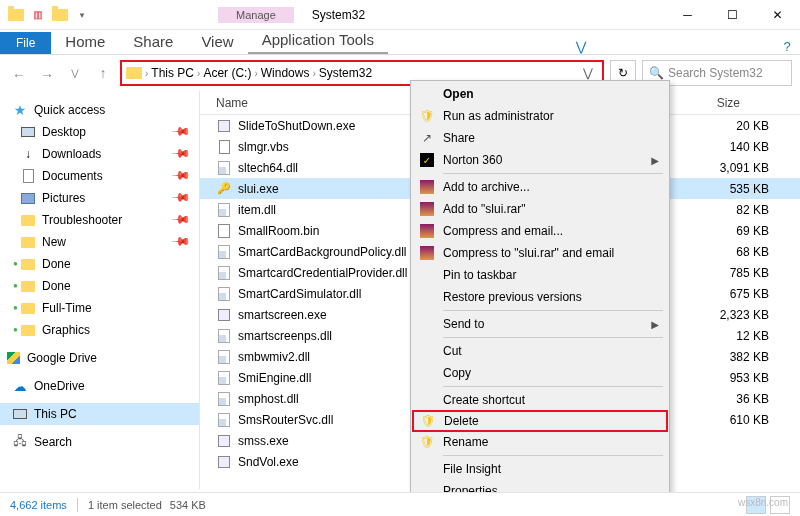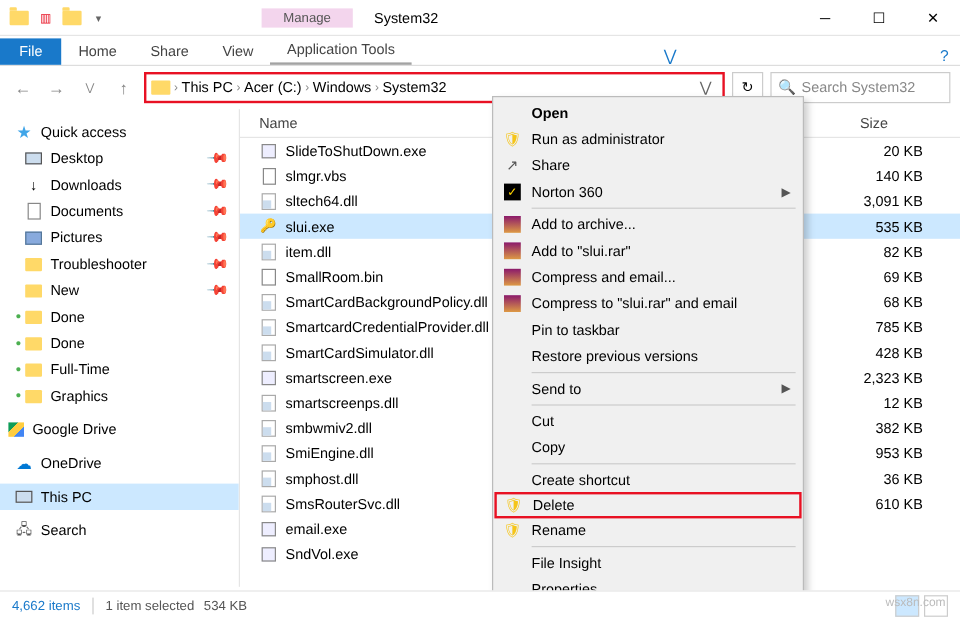--- a/index.html
+++ b/index.html
@@ -12,21 +12,21 @@
     .folder-ic { width: 16px; height: 12px; background: #ffd968; border-radius: 1px; position: relative; }
     .folder-ic::before { content: ''; position: absolute; top: -3px; left: 0; width: 6px; height: 3px; background: #ffd968; border-radius: 1px 1px 0 0; }
     .ribbon-tab-group { background: #f3d5ed; padding: 2px 18px; text-align: center; font-size: 11px; color: #555; margin-left: auto; margin-right: 10px; }
     .title-text { font-size: 12px; color: #000; flex: 0 0 auto; margin-right: auto; padding-left: 8px; }
     .win-controls { display: flex; margin-left: auto; }
     .win-btn { width: 45px; height: 30px; display: flex; align-items: center; justify-content: center; font-size: 12px; color: #000; }
     
     
     .ribbon { height: 25px; display: flex; align-items: flex-end; border-bottom: 1px solid #ddd; position: relative; }
     .file-tab { background: #1979ca; color: #fff; padding: 4px 16px; font-size: 12px; display: flex; align-items: center; }
-    .tab { padding: 4px 14px; font-size: 12px; color: #444; display: flex; align-items: center; }
+    .tab { padding: 4px 14px; font-size: 15px; color: #444; display: flex; align-items: center; }
     .app-tools-tab { border-bottom: 2px solid #a3a3a3; }
     .help-icon { margin-left: auto; width: 26px; display: flex; align-items: center; justify-content: center; color: #1979ca; font-size: 13px; }
     
     
     .addr-row { height: 36px; display: flex; align-items: center; padding: 4px 8px; gap: 6px; }
     .nav-arrow { width: 22px; height: 22px; display: flex; align-items: center; justify-content: center; color: #888; font-size: 14px; }
     .breadcrumb-box { flex: 1; height: 26px; border: 2px solid #e81123; display: flex; align-items: center; padding: 0 4px; gap: 3px; }
     .bc-folder { width: 16px; height: 12px; background: #ffd968; border-radius: 1px; flex-shrink: 0; }
     .bc-sep { color: #888; font-size: 10px; }
     .bc-item { font-size: 12px; color: #000; }
@@ -328,21 +328,21 @@
           </div>
           <div class="file-size-cell">785 KB</div>
         </div>
         <div class="file-row">
           <div class="file-name-cell">
             <span class="fi">
               <span class="dll-ic"></span>
             </span>
             <span>SmartCardSimulator.dll</span>
           </div>
-          <div class="file-size-cell">428 KB</div>
+          <div class="file-size-cell">675 KB</div>
         </div>
         <div class="file-row">
           <div class="file-name-cell">
             <span class="fi">
               <span class="exe-ic"></span>
             </span>
             <span>smartscreen.exe</span>
           </div>
           <div class="file-size-cell">2,323 KB</div>
         </div>
@@ -389,21 +389,21 @@
             </span>
             <span>SmsRouterSvc.dll</span>
           </div>
           <div class="file-size-cell">610 KB</div>
         </div>
         <div class="file-row">
           <div class="file-name-cell">
             <span class="fi">
               <span class="exe-ic"></span>
             </span>
-            <span>email.exe</span>
+            <span>smss.exe</span>
           </div>
           <div class="file-size-cell"></div>
         </div>
         <div class="file-row">
           <div class="file-name-cell">
             <span class="fi">
               <span class="exe-ic"></span>
             </span>
             <span>SndVol.exe</span>
           </div>

